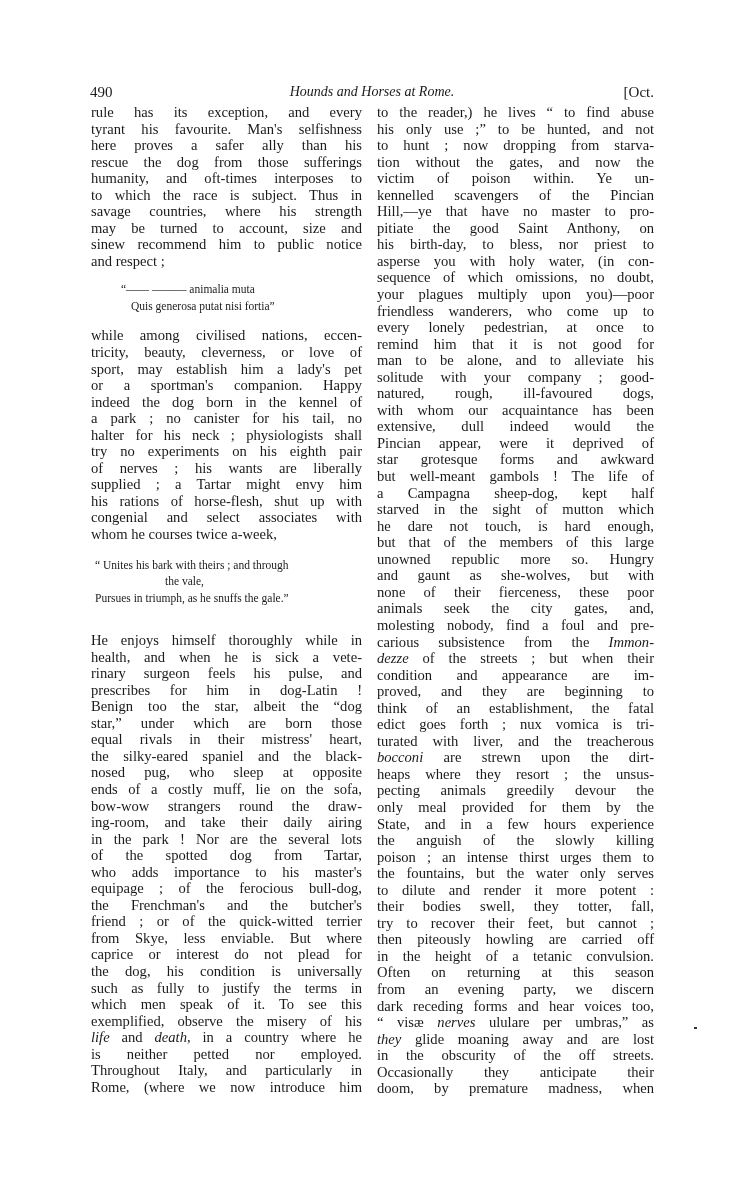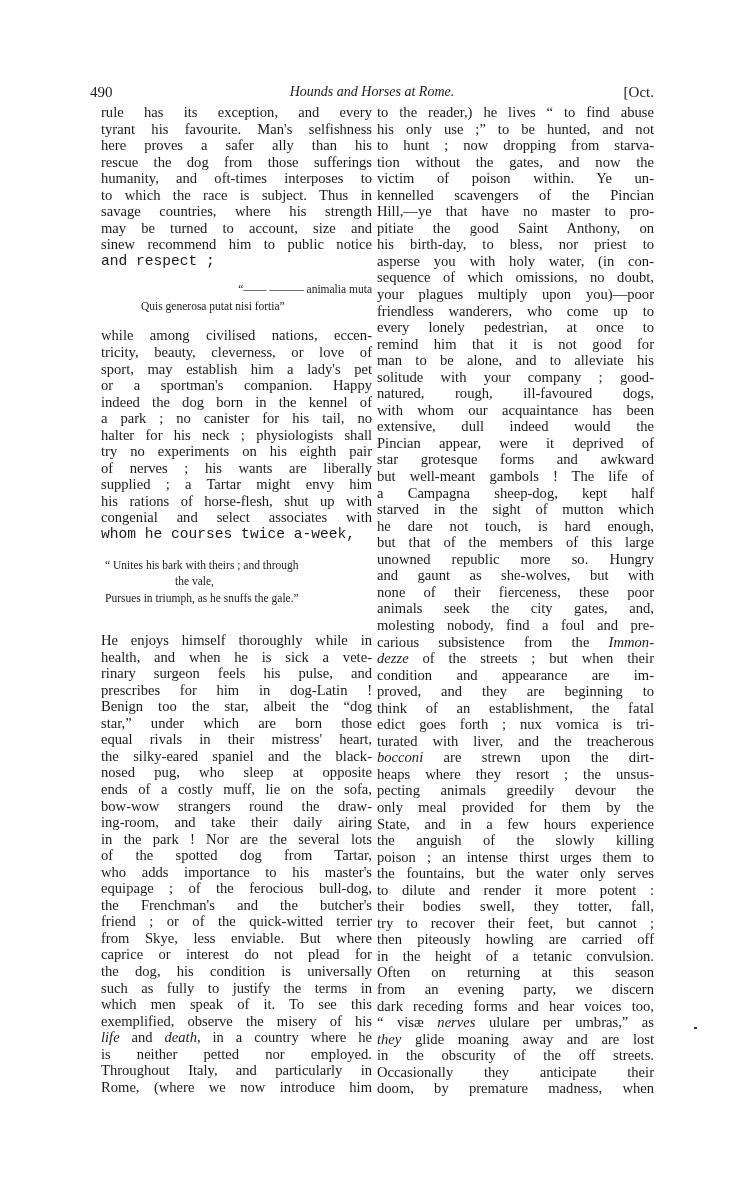--- a/index.html
+++ b/index.html
@@ -6,25 +6,25 @@
   body { width: 750px; height: 1180px; position: relative; overflow: hidden;
          font-family: "Liberation Serif", "DejaVu Serif", serif; color: #1a1a1a; }
   .page { position: absolute; left: 0; top: 0; width: 594px; height: 1180px; }
   .header { position: absolute; top: 84px; left: 90px; width: 564px; height: 20px;
             font-size: 15px; }
   .pnum { position: absolute; left: 0; top: 0; }
   .running { position: absolute; left: 0; width: 564px; text-align: center; top: 0;
              font-style: italic; font-size: 14px; }
   .month { position: absolute; right: 0; top: 0; }
   .col { position: absolute; top: 104px; font-size: 14.6px; line-height: 16.55px; }
-  .col.left { left: 101px; width: 271px; }
+  .col.left { left: 91px; width: 271px; }
   .col.right { left: 377px; width: 277px; }
   .line { display: block; white-space: nowrap; text-align: justify; text-align-last: justify;
           height: 16.55px; }
-  .line.last { text-align-last: left; font-family: Liberation Mono, monospace; }
+  .line.last { text-align-last: left; }
   .quote { font-size: 11.5px; line-height: 17px; display: block; white-space: nowrap; }
   .gap { display: block; }
   i { }
   .mark { position: absolute; left: 694px; top: 1027px; width: 3px; height: 2px; background: #333; }
 </style>
 </head>
 <body>
 
 <div class="page">
 
@@ -39,21 +39,21 @@
       <span class="line">tyrant his favourite. Man's selfishness</span>
       <span class="line">here proves a safer ally than his</span>
       <span class="line">rescue the dog from those sufferings</span>
       <span class="line">humanity, and oft-times interposes to</span>
       <span class="line">to which the race is subject. Thus in</span>
       <span class="line">savage countries, where his strength</span>
       <span class="line">may be turned to account, size and</span>
       <span class="line">sinew recommend him to public notice</span>
       <span class="line last">and respect ;</span>
       <span class="gap" style="height: 12px;"></span>
-      <span class="quote" style="padding-left: 30px; text-align: right;">“—— ——— animalia muta</span>
+      <span class="quote" style="padding-left: 30px;">“—— ——— animalia muta</span>
       <span class="quote" style="padding-left: 40px;">Quis generosa putat nisi fortia”</span>
       <span class="gap" style="height: 12px;"></span>
       <span class="line">while among civilised nations, eccen-</span>
       <span class="line">tricity, beauty, cleverness, or love of</span>
       <span class="line">sport, may establish him a lady's pet</span>
       <span class="line">or a sportman's companion. Happy</span>
       <span class="line">indeed the dog born in the kennel of</span>
       <span class="line">a park ; no canister for his tail, no</span>
       <span class="line">halter for his neck ; physiologists shall</span>
       <span class="line">try no experiments on his eighth pair</span>

